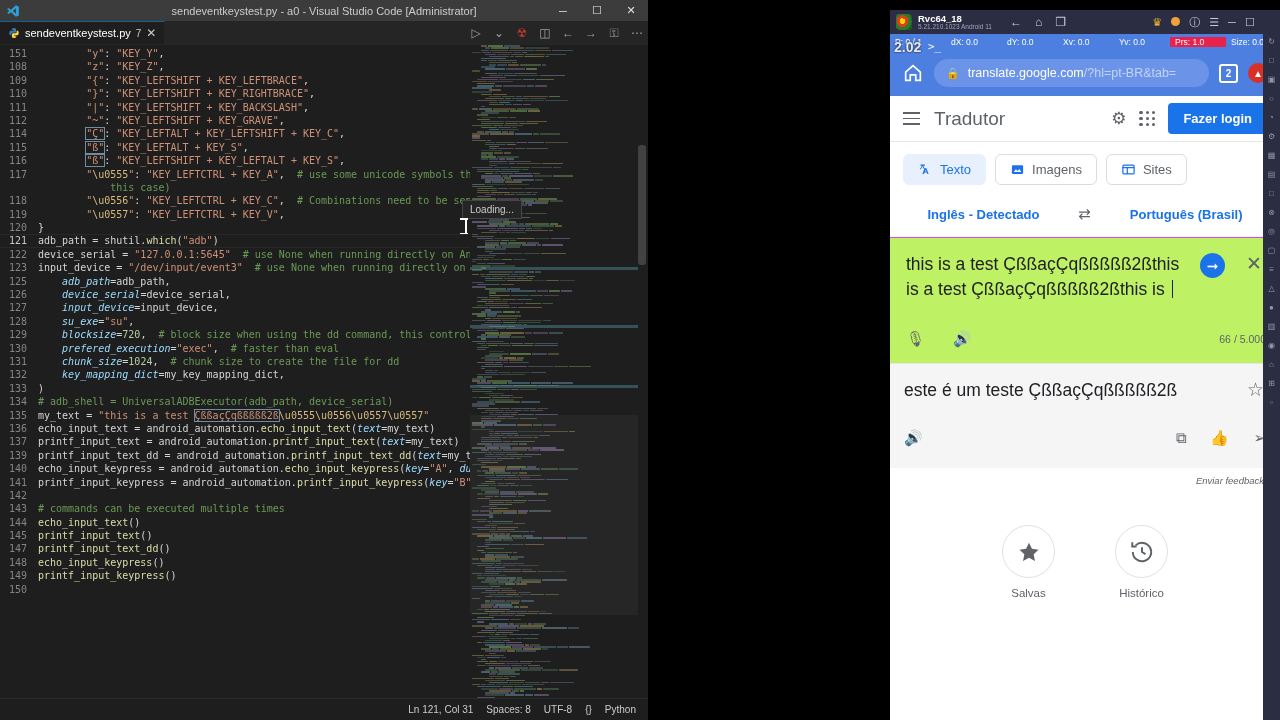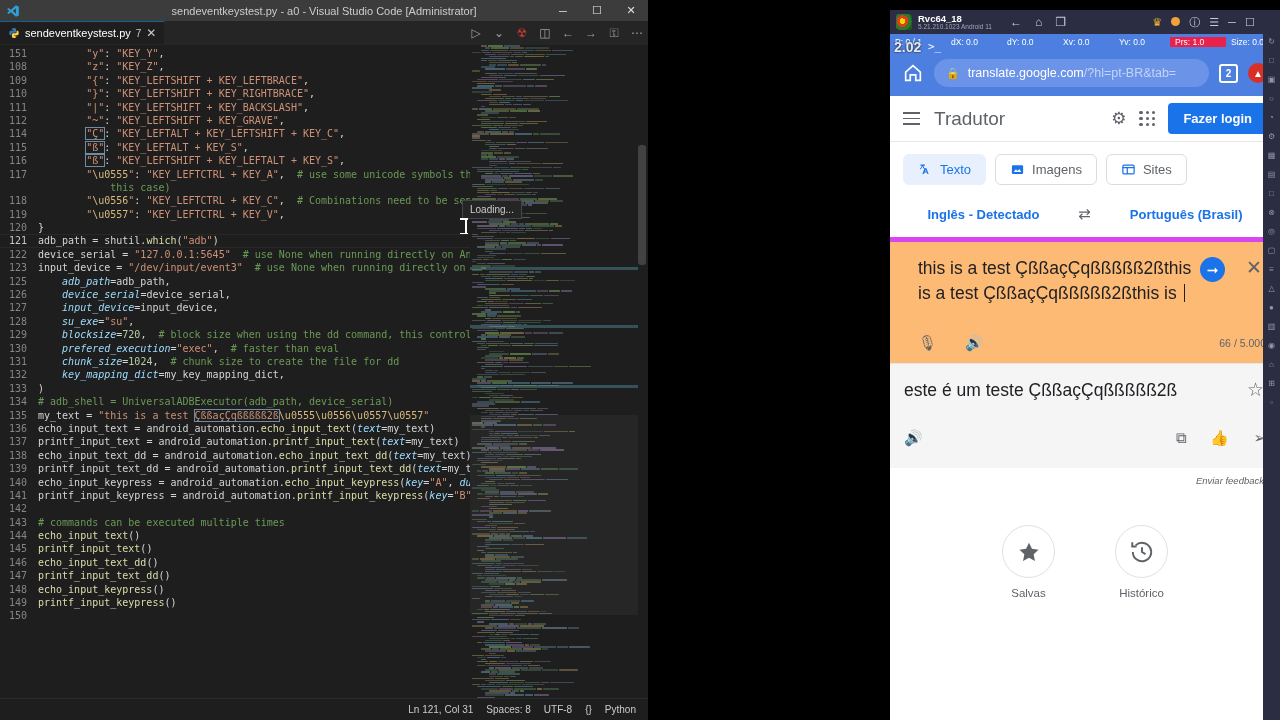--- a/index.html
+++ b/index.html
@@ -205,22 +205,22 @@
   .gt-tab svg { width: 15px; height: 15px; }
 
   .gt-langbar {
     display: flex; align-items: center; justify-content: space-around;
     padding: 6px 18px 14px 18px;
   }
   .gt-lang { font-size: 13px; color: #1a73e8; font-weight: bold; }
   .gt-swap { font-size: 15px; color: #5f6368; }
 
   .gt-input-card {
-    border-top: 5px solid #d946ef; padding: 14px 14px 8px 28px; position: relative;
-    background: #fdba74; min-height: 126px;
+    border-top: 1px solid #d946ef; padding: 14px 14px 8px 16px; position: relative;
+    background: #bef264; min-height: 126px;
   }
   .gt-src-text {
     font-size: 17.5px; color: #202124; line-height: 25px; padding-right: 70px;
     word-break: break-word;
   }
   .caret-bar { display:inline-block; width:1.5px; height:18px; background:#202124; vertical-align:-3px; margin-left:2px; }
   .gt-go {
     position: absolute; right: 55px; top: 15px; width: 25px; height: 25px;
     border-radius: 50%; background: #1a73e8; color: #fff;
     display: flex; align-items: center; justify-content: center; font-size: 14px;
@@ -330,29 +330,27 @@
           <div class="cl"><div class="ln">128</div><div class="ctext"><span class="tk-op">    </span><span class="tk-par">su_exe</span><span class="tk-op">=</span><span class="tk-str">"su"</span><span class="tk-op">,</span></div></div>
           <div class="cl"><div class="ln">129</div><div class="ctext"><span class="tk-op">    </span><span class="tk-par">blocksize</span><span class="tk-op">=</span><span class="tk-num">720</span><span class="tk-op">,  </span><span class="tk-cmt"># block size when using the dd command, this controls the ex</span></div></div>
           <div class="cl"><div class="ln">130</div><div class="ctext"><span class="tk-op">    </span><span class="tk-par">prefered_execution</span><span class="tk-op">=</span><span class="tk-str">"exec"</span><span class="tk-op">,  </span><span class="tk-cmt"># faster than eval</span></div></div>
           <div class="cl"><div class="ln">131</div><div class="ctext"><span class="tk-op">    </span><span class="tk-par">chunk_size</span><span class="tk-op">=</span><span class="tk-num">1024</span><span class="tk-op">,  </span><span class="tk-cmt"># chunk size to create the file for dd</span></div></div>
           <div class="cl"><div class="ln">132</div><div class="ctext"><span class="tk-op">    </span><span class="tk-par">key_mapping_dict</span><span class="tk-op">=my_key_mapping_dict,</span></div></div>
           <div class="cl"><div class="ln">133</div><div class="ctext"><span class="tk-op">)</span></div></div>
           <div class="cl"><div class="ln">134</div><div class="ctext"><span class="tk-cmt"># adb_shell = UniversalADBExecutor(adb_path, device_serial)</span></div></div>
           <div class="cl"><div class="ln">135</div><div class="ctext"><span class="tk-op">my_text </span><span class="tk-op">= </span><span class="tk-str">"this is a test </span><span class="tk-str tk-box">ÇßßaçÇqßßßßß2ß</span><span class="tk-esc">\u0555\u0556\u0557\u0557</span><span class="tk-str">"</span></div></div>
           <div class="cl"><div class="ln">136</div><div class="ctext"><span class="tk-op">echo_input_text </span><span class="tk-op">= </span><span class="tk-op">android_automation.</span><span class="tk-fn">echo_input_text</span><span class="tk-op">(</span><span class="tk-par">text</span><span class="tk-op">=my_text)</span></div></div>
           <div class="cl"><div class="ln">137</div><div class="ctext"><span class="tk-op">printf_input_text </span><span class="tk-op">= </span><span class="tk-op">android_automation.</span><span class="tk-fn">printf_input_text</span><span class="tk-op">(</span><span class="tk-par">text</span><span class="tk-op">=my_text)</span></div></div>
-          <div class="cl"><div class="ln">138</div><div class="ctext"><span class="tk-op">echo_input_text_dd </span><span class="tk-op">= </span><span class="tk-op">android_automation.</span><span class="tk-fn">echo_input_text_dd</span><span class="tk-op">(</span><span class="tk-par">text</span><span class="tk-op">=my_text)</span></div></div>
           <div class="cl"><div class="ln">139</div><div class="ctext"><span class="tk-op">printf_input_text_dd </span><span class="tk-op">= </span><span class="tk-op">android_automation.</span><span class="tk-fn">printf_input_text_dd</span><span class="tk-op">(</span><span class="tk-par">text</span><span class="tk-op">=my_text)</span></div></div>
           <div class="cl"><div class="ln">140</div><div class="ctext"><span class="tk-op">echo_input_keypress </span><span class="tk-op">= </span><span class="tk-op">android_automation.</span><span class="tk-fn">echo_input_keypress</span><span class="tk-op">(</span><span class="tk-par">key</span><span class="tk-op">=</span><span class="tk-str">"A"</span><span class="tk-op">, </span><span class="tk-par">duration</span><span class="tk-op">=1</span></div></div>
           <div class="cl"><div class="ln">141</div><div class="ctext"><span class="tk-op">printf_input_keypress </span><span class="tk-op">= </span><span class="tk-op">android_automation.</span><span class="tk-fn">printf_input_keypress</span><span class="tk-op">(</span><span class="tk-par">key</span><span class="tk-op">=</span><span class="tk-str">"B"</span><span class="tk-op">,  </span><span class="tk-par">durati</span></div></div>
           <div class="cl"><div class="ln">142</div><div class="ctext"><span class="tk-op"></span></div></div>
           <div class="cl"><div class="ln">143</div><div class="ctext"><span class="tk-cmt"># commands can be executed multiple times</span></div></div>
           <div class="cl"><div class="ln">144</div><div class="ctext"><span class="tk-fn">echo_input_text</span><span class="tk-op">()</span></div></div>
           <div class="cl"><div class="ln">145</div><div class="ctext"><span class="tk-fn">printf_input_text</span><span class="tk-op">()</span></div></div>
-          <div class="cl"><div class="ln">146</div><div class="ctext"><span class="tk-fn">echo_input_text_dd</span><span class="tk-op">()</span></div></div>
           <div class="cl"><div class="ln">147</div><div class="ctext"><span class="tk-fn">printf_input_text_dd</span><span class="tk-op">()</span></div></div>
           <div class="cl"><div class="ln">148</div><div class="ctext"><span class="tk-fn">echo_input_keypress</span><span class="tk-op">()</span></div></div>
           <div class="cl"><div class="ln">149</div><div class="ctext"><span class="tk-fn">printf_input_keypress</span><span class="tk-op">()</span></div></div>
           <div class="cl"><div class="ln">150</div><div class="ctext"><span class="tk-op"></span></div></div>
         </div>
 
       <div class="minimap" id="minimap">
           <div class="mm-row">
             <div style="width: 8px;"></div>
             <div class="mm-b" style="width: 6px; background: rgb(122, 106, 69); opacity: 0.705123;"></div>

